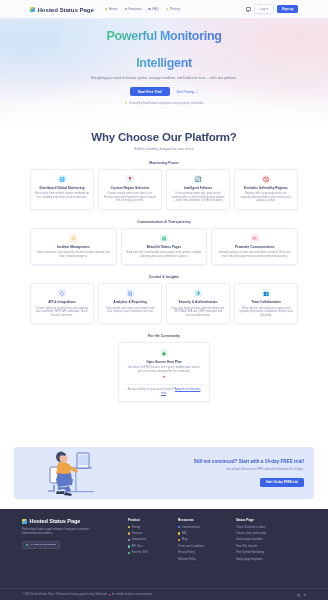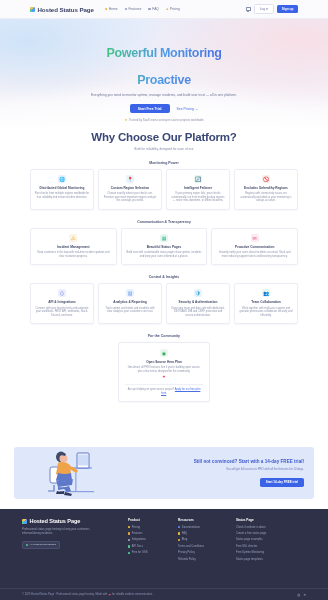--- a/index.html
+++ b/index.html
@@ -52,21 +52,21 @@
 
   
   .hero {
     position:absolute; top:19px; left:0; right:0; height:112px;
     background:
       radial-gradient(ellipse 70% 90% at 8% 20%, #cfe3f8 0%, rgba(207,227,248,0) 60%),
       radial-gradient(ellipse 80% 100% at 92% 18%, #f8dfe6 0%, rgba(248,223,230,0) 62%),
       radial-gradient(ellipse 90% 70% at 50% 100%, #ffffff 0%, rgba(255,255,255,0) 70%),
       linear-gradient(180deg,#e8eefb 0%, #f3f0f7 55%, #ffffff 100%);
     display:flex; flex-direction:column; align-items:center;
-    padding-top:28px;
+    padding-top:11px;
   }
   .hero h1 {
     font-size:12.5px; font-weight:700; line-height:13.6px; text-align:center;
     background:linear-gradient(100deg,#43c47f 0%, #4e9be6 45%, #4a6fe3 100%);
     -webkit-background-clip:text; background-clip:text; color:transparent;
     letter-spacing:-0.3px;
   }
   .hero-sub {
     margin-top:5px; width:165px; text-align:center;
     font-size:3.3px; line-height:5.4px; color:#6f7696;
@@ -206,21 +206,21 @@
       <span class="monitor-ico"></span>
       <span class="btn-login">Log in</span>
       <span class="btn-signup">Sign up</span>
     </div>
   </div>
 
   <div class="hero">
     <h1>
       <span>Powerful Monitoring</span><br>
       <br>
-      <span>Proactive</span>
+      <span>Intelligent</span>
     </h1>
     <div class="hero-sub">Everything you need to monitor uptime, manage incidents, and build user trust — all in one platform.</div>
     <div class="hero-btns">
       <span class="btn-trial">Start Free Trial</span>
       <span class="btn-pricing">See Pricing →</span>
     </div>
     <div class="trust">
       <span class="trust-star">★</span>
       <span>Trusted by SaaS teams and open source projects worldwide</span>
     </div>

